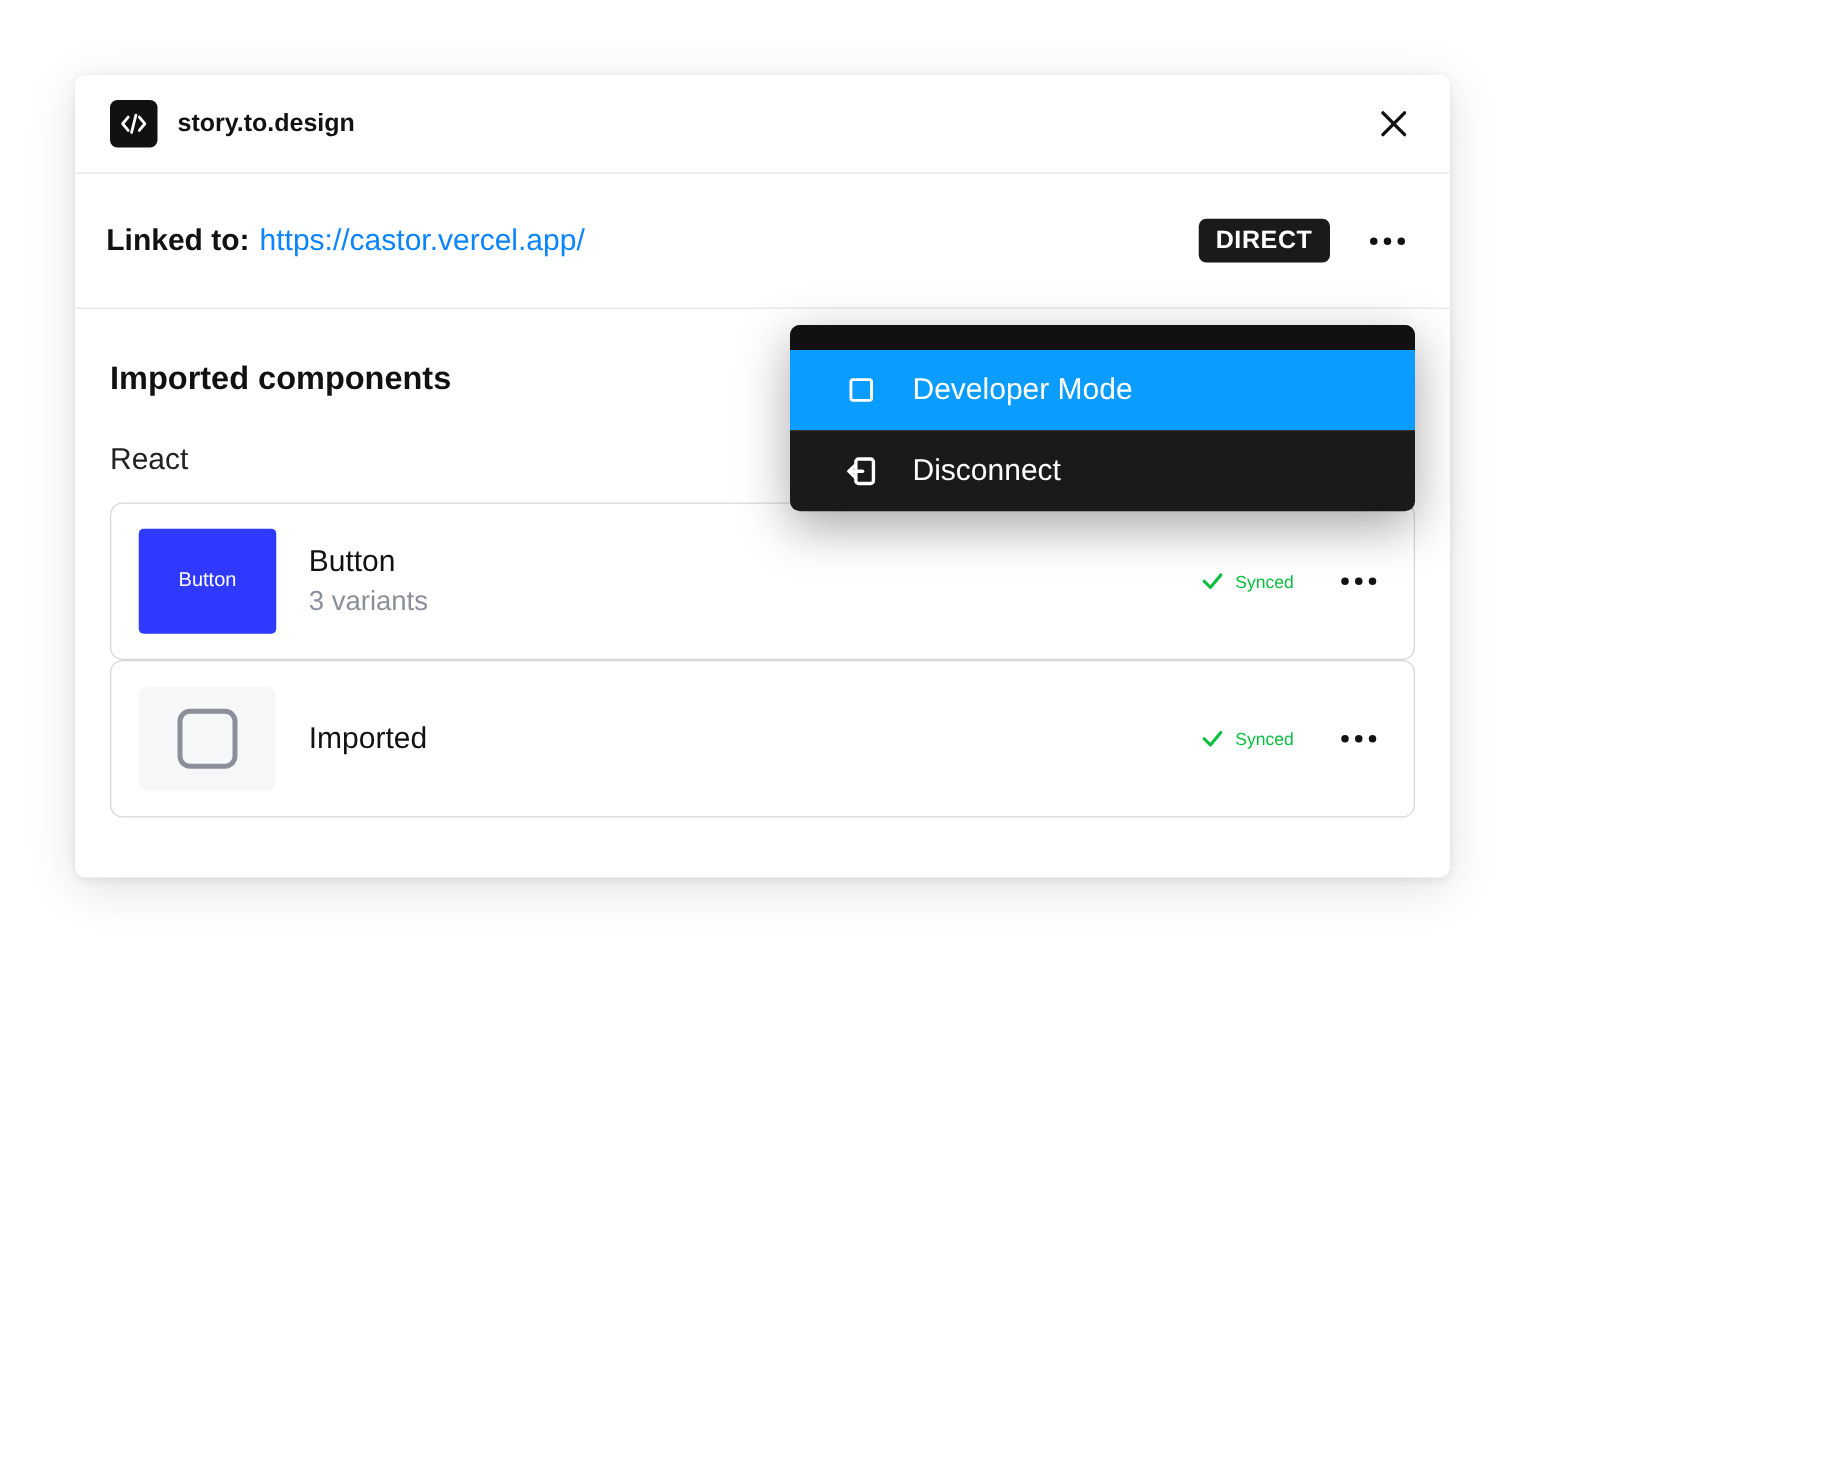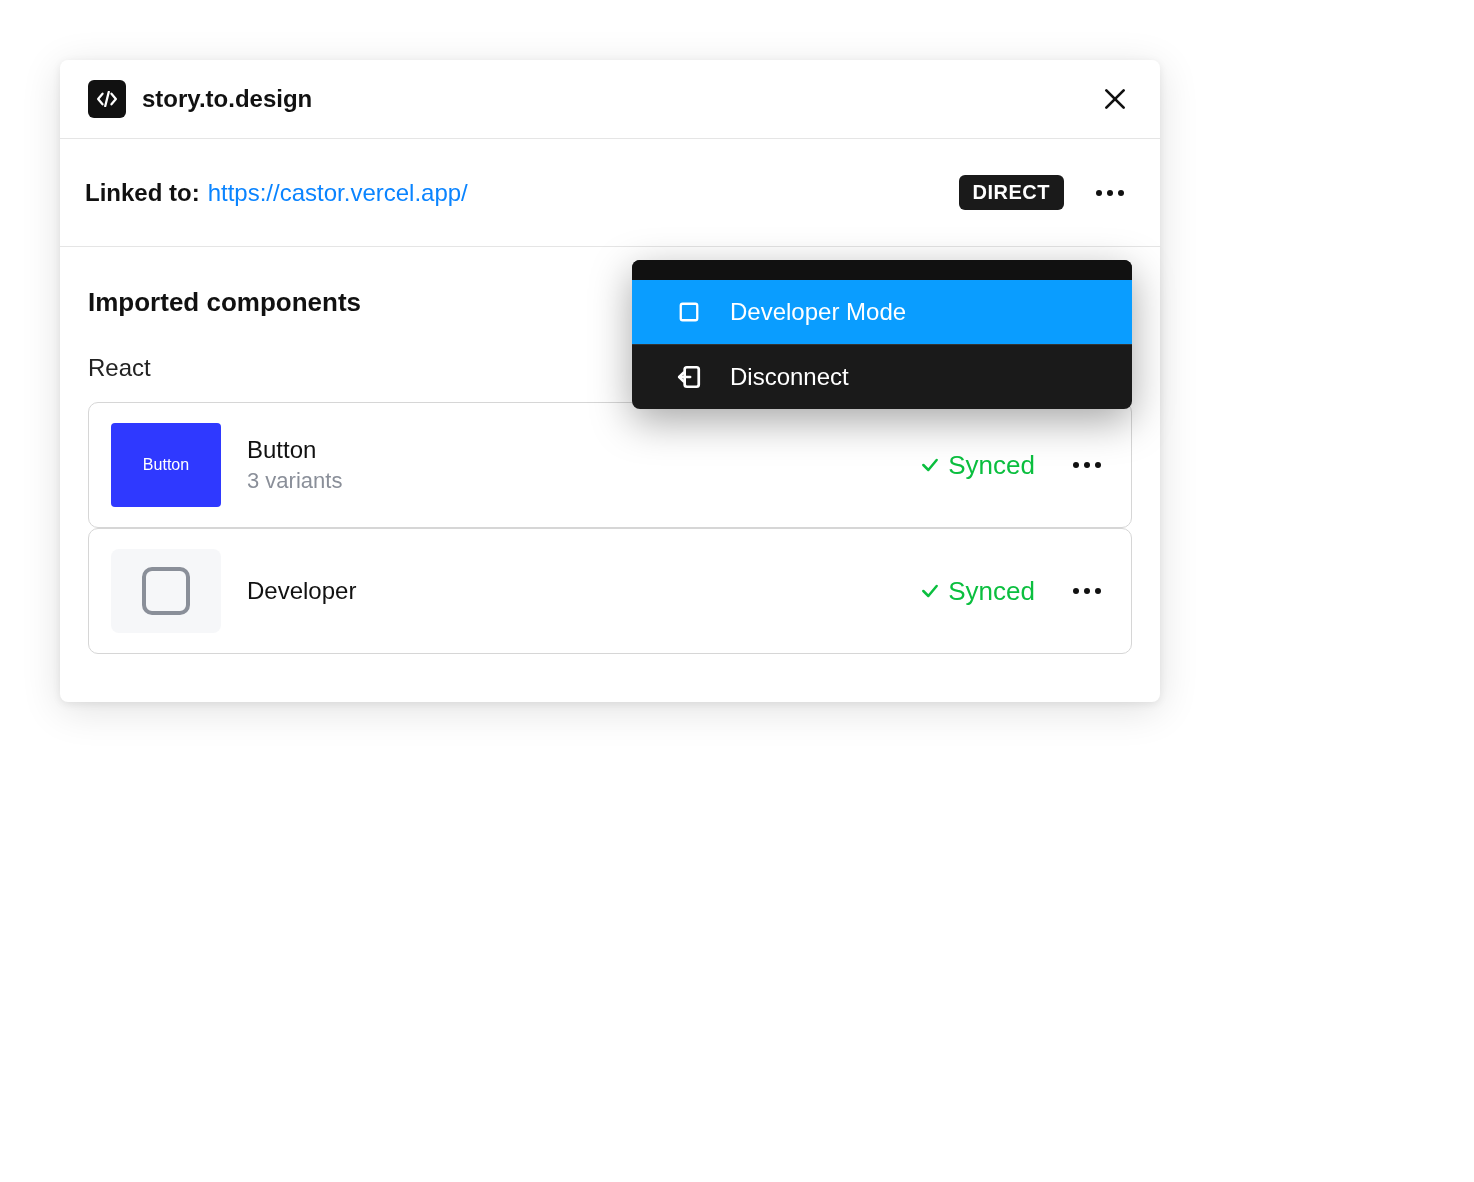--- a/index.html
+++ b/index.html
@@ -30,21 +30,21 @@
       height: 38px;
       background: #111;
       border-radius: 6px;
       display: flex;
       align-items: center;
       justify-content: center;
       color: #fff;
       margin-right: 16px;
     }
     .title {
-      font-size: 24px;
+      font-size: 20px;
       font-weight: 700;
       color: #111;
       flex: 1;
     }
     .close-btn {
       background: none;
       border: none;
       cursor: pointer;
       padding: 4px;
       display: flex;
@@ -197,21 +197,21 @@
     .comp-variants {
       font-size: 22px;
       color: #8a8f99;
       margin-top: 4px;
     }
     .status {
       display: flex;
       align-items: center;
       gap: 8px;
       color: #0bbf3f;
-      font-size: 26px;
+      font-size: 14px;
       margin-right: 30px;
     }
     .status svg { display:block;}
   </style>
 </head>
 <body>
 
 <div class="panel">
 
   <div class="header">
@@ -288,21 +288,21 @@
         <span class="dot"></span>
         <span class="dot"></span>
       </button>
     </div>
 
     <div class="component-row">
       <div class="thumb">
         <div class="thumb-checkbox"></div>
       </div>
       <div class="comp-info">
-        <div class="comp-name">Developer</div>
+        <div class="comp-name">Imported</div>
       </div>
       <div class="status">
         <svg width="20" height="20" viewBox="0 0 24 24" fill="none" stroke="#0bbf3f" stroke-width="3" stroke-linecap="round" stroke-linejoin="round">
           <polyline points="4 12 10 18 20 6"></polyline>
         </svg>
         <span>Synced</span>
       </div>
       <button class="kebab">
         <span class="dot"></span>
         <span class="dot"></span>

